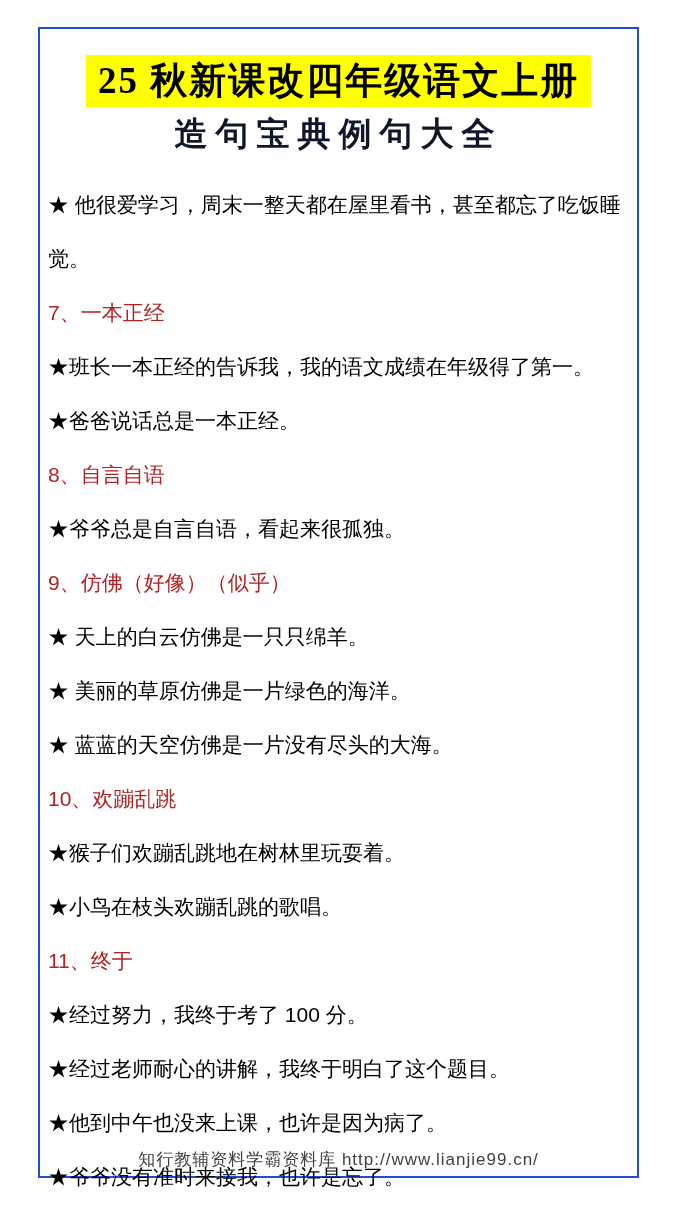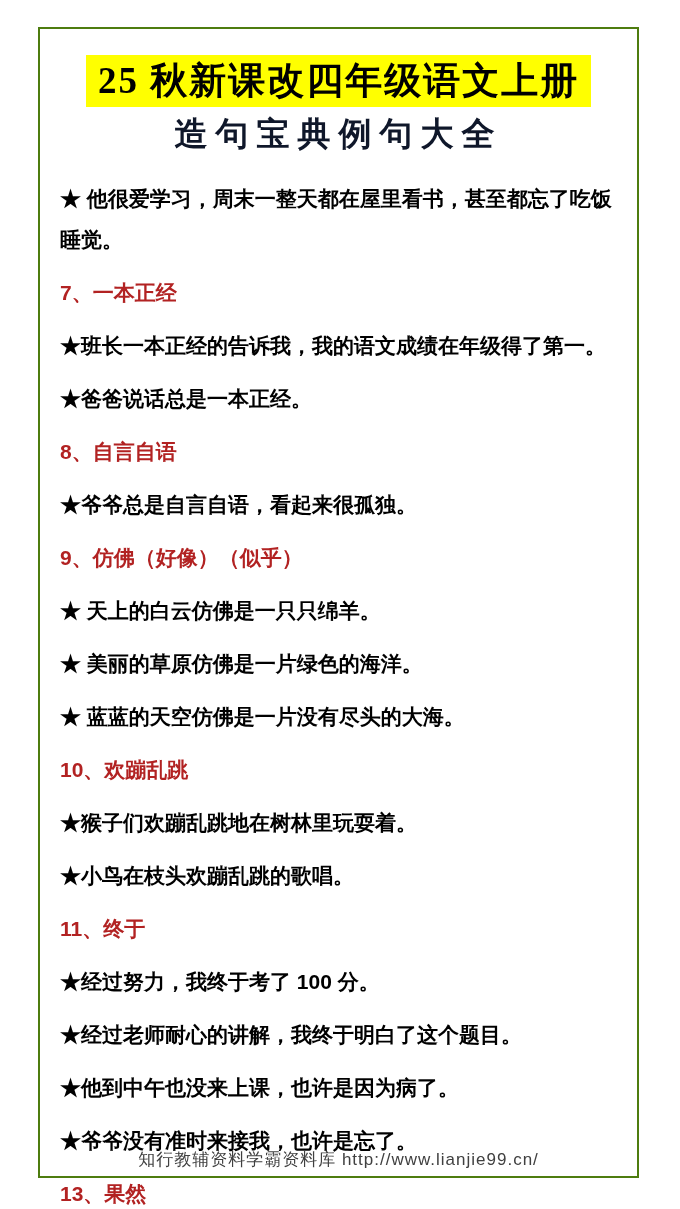--- a/index.html
+++ b/index.html
@@ -13,21 +13,21 @@
     font-family: "Liberation Sans", sans-serif;
     position: relative;
     overflow: hidden;
   }
   .page-frame {
     position: absolute;
     left: 38px;
     top: 27px;
     width: 597px;
     height: 1147px;
-    border: 2px solid #4d7c0f;
+    border: 2px solid #1d4ed8;
     background: #ffffff;
     box-sizing: content-box;
   }
   .header-block {
     text-align: center;
     margin-top: 26px;
   }
   .doc-title {
     display: inline-block;
     background: #ffff00;
@@ -45,24 +45,24 @@
     font-weight: bold;
     letter-spacing: 8px;
     margin-top: 5px;
     font-family: "Liberation Serif", "DejaVu Serif", serif;
   }
   .content-list {
     margin-top: 21px;
     padding: 0 10px 0 8px;
   }
   .content-list p {
-    margin: 12px;
+    margin: 0;
     font-size: 21px;
-    font-weight: bold;
-    line-height: 41px;
+    font-weight: normal;
+    line-height: 54px;
     color: #000000;
     text-align: left;
   }
   .content-list p.heading {
     color: #b22222;
   }
   .page-footer {
     position: absolute;
     left: 0;
     bottom: 5px;

